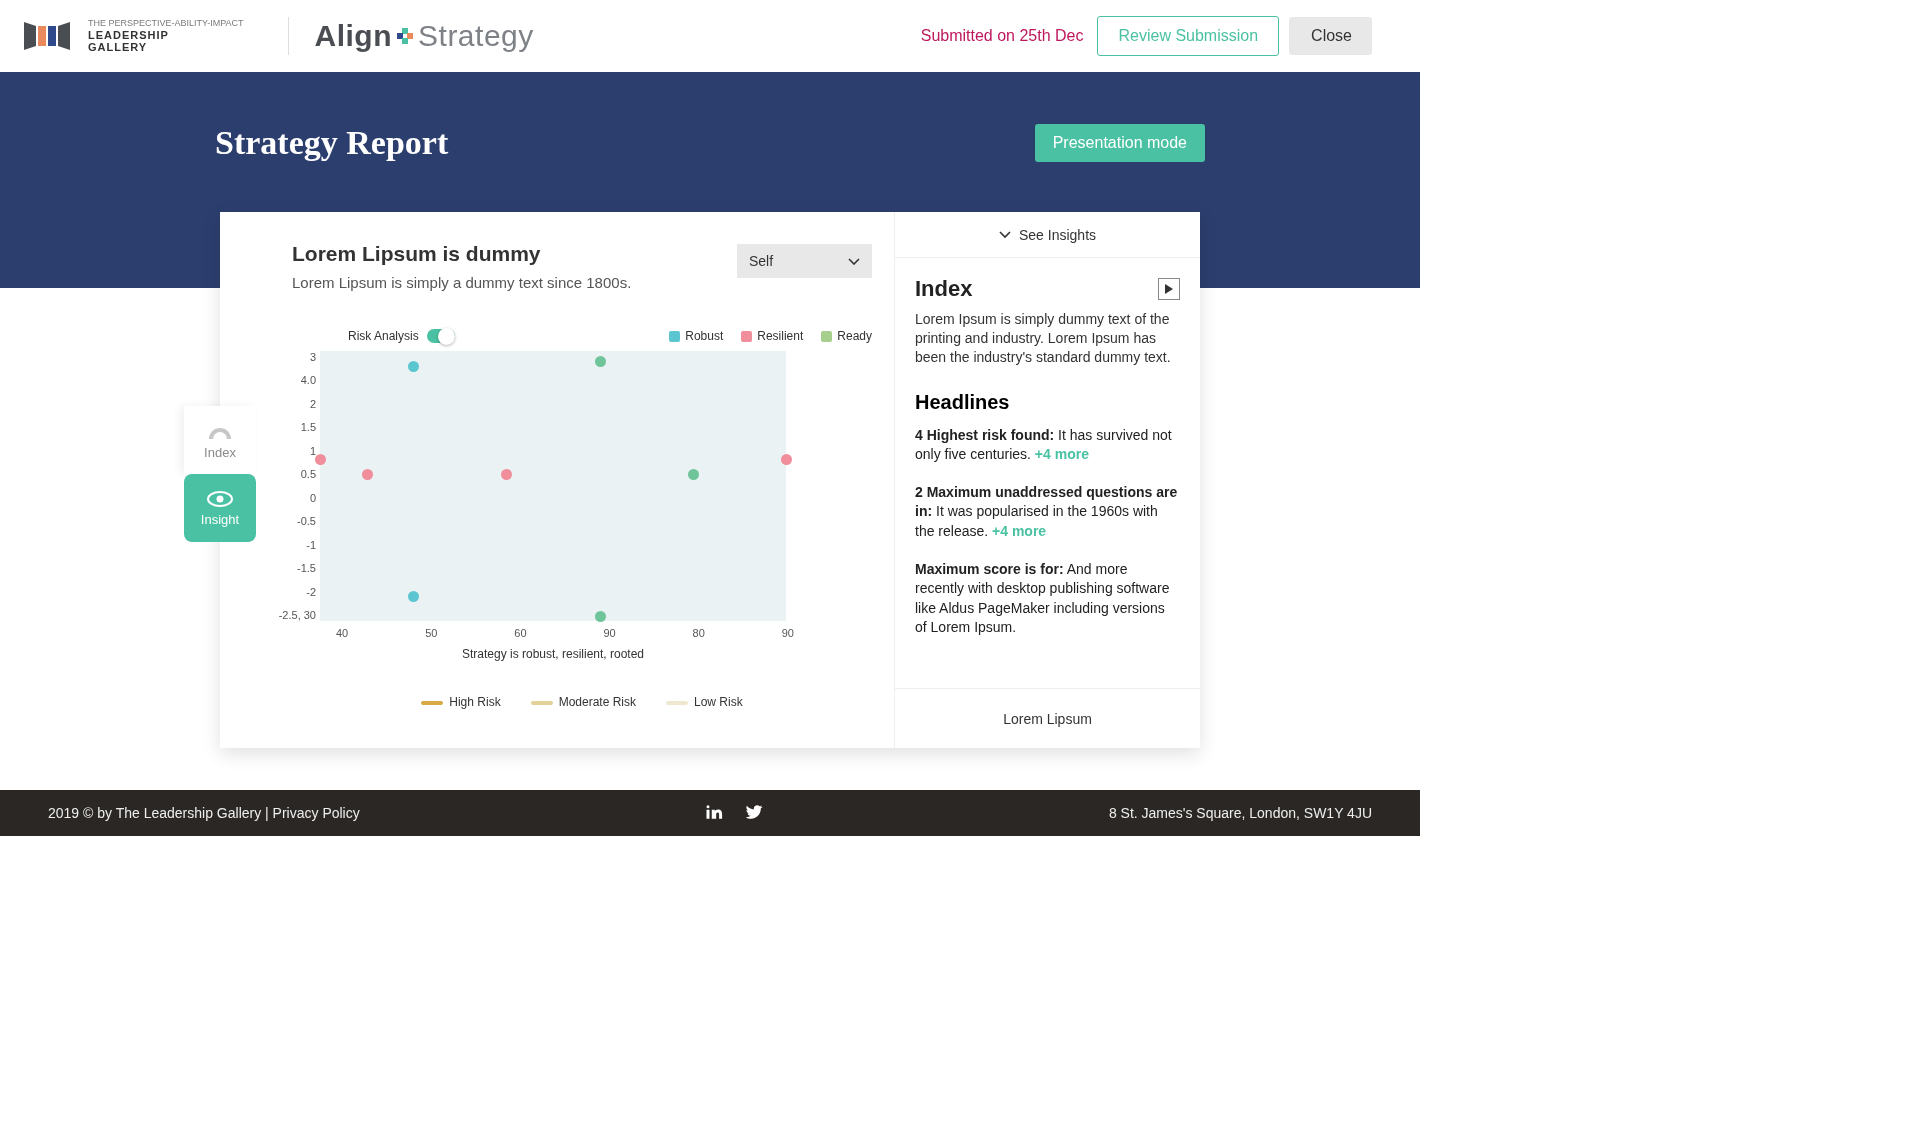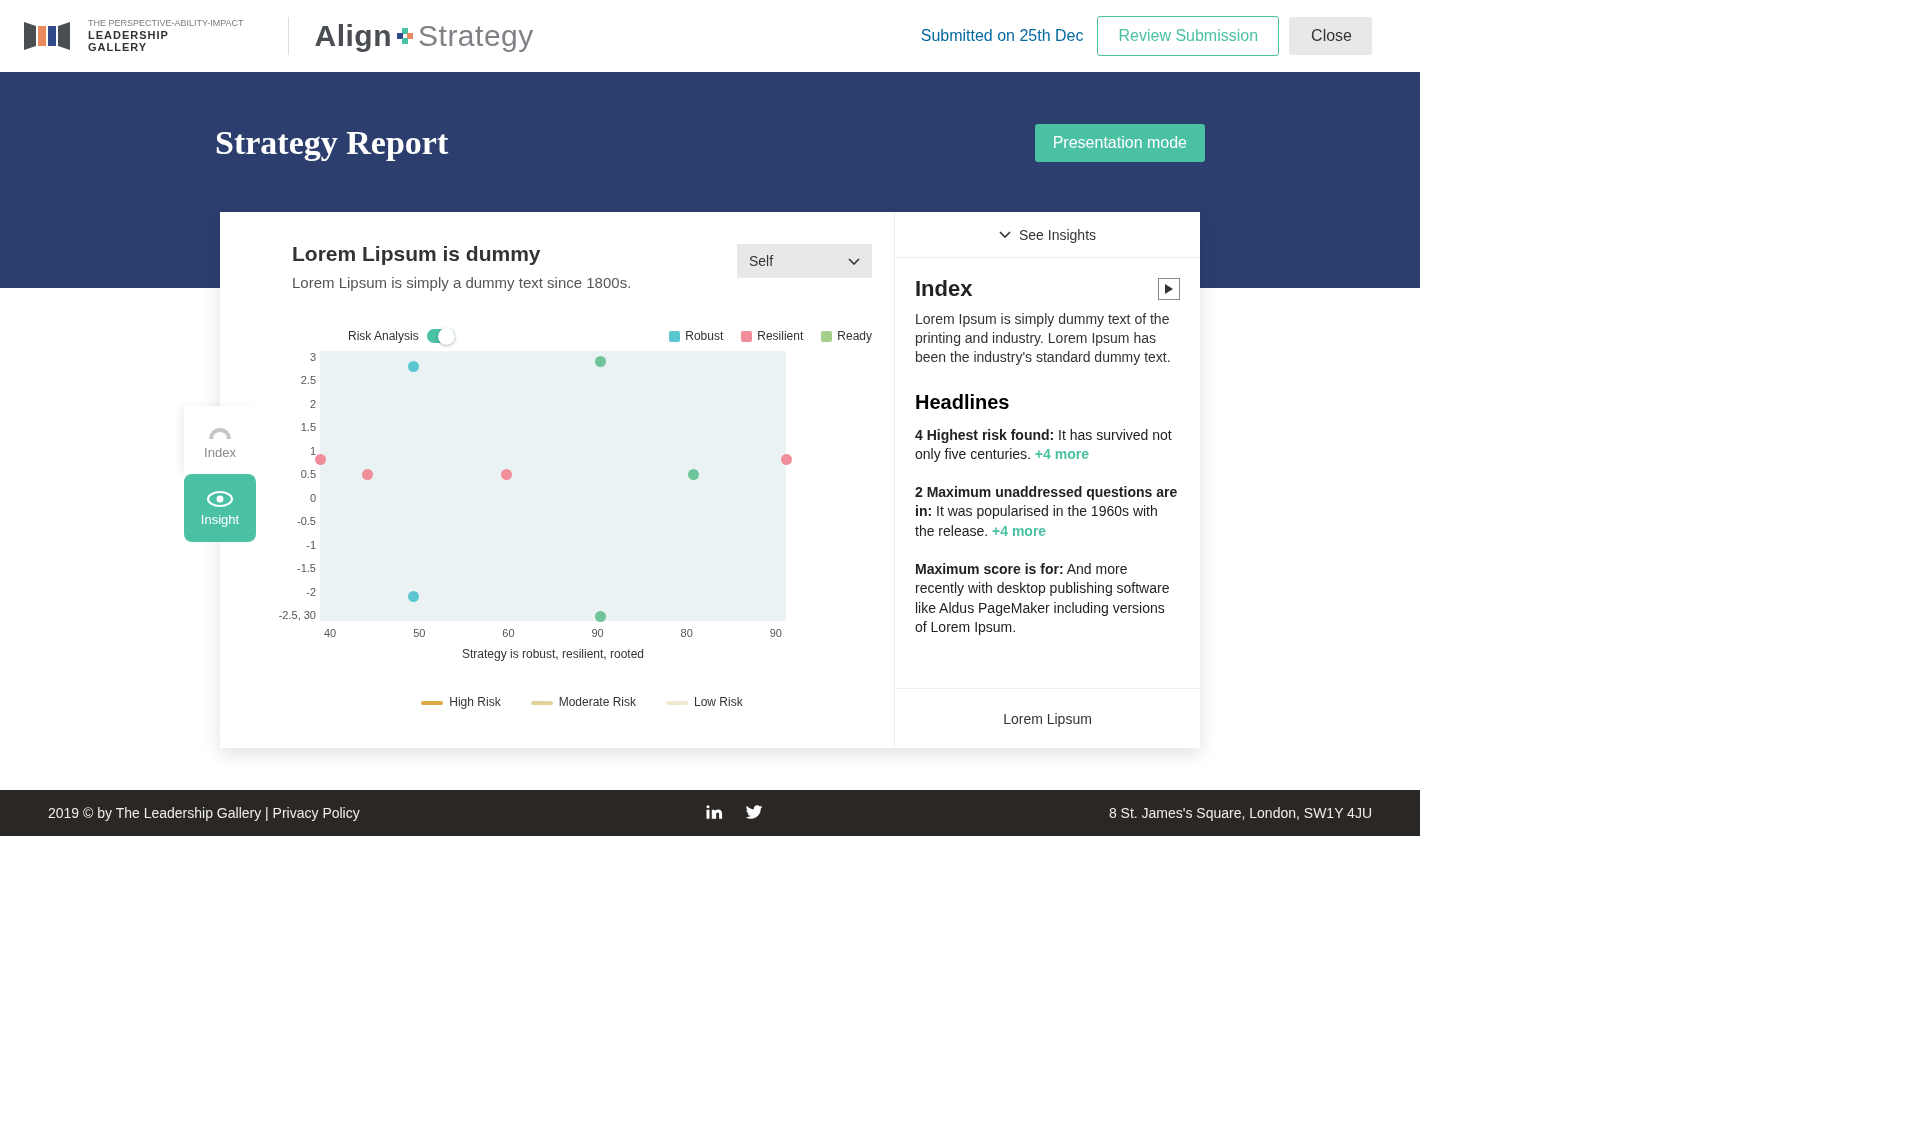--- a/index.html
+++ b/index.html
@@ -16,21 +16,21 @@
   .vdiv { width:1px; height:38px; background:#ddd; margin:0 26px; }
   .brand { display:flex; align-items:center; font-size:30px; color:#7e8186; font-weight:500; letter-spacing:0.5px;}
   .brand .dark { color:#4a4e52; font-weight:600; }
   .brand .plus { width:16px; height:16px; display:inline-block; position:relative; margin:0 5px;}
   .brand .plus span{position:absolute;width:6px;height:6px;}
   .brand .plus .a{top:0;left:5px;background:#4ac1a2;}
   .brand .plus .b{top:5px;left:0;background:#2f4a8a;}
   .brand .plus .c{top:5px;left:10px;background:#e88a5c;}
   .brand .plus .d{top:10px;left:5px;background:#4ac1a2;}
   .header-spacer{flex:1;}
-  .submitted{color:#0369a1;font-size:16px;margin-right:14px;}
+  .submitted{color:#be185d;font-size:16px;margin-right:14px;}
   .btn{display:inline-flex;align-items:center;justify-content:center;padding:10px 20px;border-radius:3px;font-size:16px;cursor:pointer;border:none;}
   .btn-outline{border:1px solid #4ac1a2;color:#4ac1a2;background:#fff;margin-right:10px;}
   .btn-grey{background:#e8e8e8;color:#333;padding-left:22px;}
 
   
   .hero{background:#2c3e6e;height:216px;padding-top:52px;position:relative;}
   .hero-inner{max-width:990px;margin:0 auto;display:flex;justify-content:space-between;align-items:flex-start;}
   .hero-title{font-family:Georgia,"Times New Roman",serif;color:#fff;font-size:34px;font-weight:600;}
   .btn-presentation{background:#4ac1a2;color:#fff;padding:10px 18px;font-size:16px;border-radius:3px;border:none;cursor:pointer;}
 
@@ -53,21 +53,21 @@
   .risk-toggle{display:flex;align-items:center;gap:8px;}
   .switch{width:28px;height:14px;border-radius:8px;background:#4ac1a2;position:relative;cursor:pointer;}
   .switch::after{content:"";position:absolute;right:0;top:-1.5px;width:17px;height:17px;border-radius:50%;background:#fff;box-shadow:0 1px 3px rgba(0,0,0,0.3);}
   .legend{display:flex;gap:18px;font-size:12px;color:#333;}
   .legend .sw{width:11px;height:11px;border-radius:2px;display:inline-block;vertical-align:middle;margin-right:5px;}
 
   .plot-box{position:relative;width:520px;height:292px;margin-left:0;}
   .plot-y-axis{position:absolute;left:-42px;top:0;height:270px;display:flex;flex-direction:column;justify-content:space-between;align-items:flex-end;font-size:11px;color:#555;width:38px;}
   .plot-ylabel{position:absolute;left:-74px;top:50%;transform:translateY(-50%) rotate(-90deg);transform-origin:center;font-size:10px;color:#555;white-space:nowrap;}
   .plot-area{position:absolute;left:0;top:0;width:466px;height:270px;background:linear-gradient(180deg,#eaf2f4 0%,#eaf2f4 100%);border:none;}
-  .plot-x-axis{position:absolute;left:0;top:276px;width:466px;display:flex;justify-content:space-between;font-size:11px;color:#555;padding:0 4px;}
+  .plot-x-axis{position:absolute;left:12px;top:276px;width:466px;display:flex;justify-content:space-between;font-size:11px;color:#555;padding:0 4px;}
   .plot-xlabel{position:absolute;left:0;top:296px;width:466px;text-align:center;font-size:12px;color:#333;}
   .dot{position:absolute;width:11px;height:11px;border-radius:50%;}
 
   .risk-legend{display:flex;justify-content:center;gap:30px;font-size:12px;color:#333;margin-top:52px;margin-left:-28px;}
   .risk-legend .bar{width:22px;height:4px;display:inline-block;vertical-align:middle;margin-right:6px;border-radius:2px;}
 
   .panel-right{width:306px;border-left:1px solid #eee;display:flex;flex-direction:column;}
   .see-insights{height:46px;display:flex;align-items:center;justify-content:center;gap:8px;font-size:14px;color:#333;cursor:pointer;border-bottom:1px solid #eee;}
   .right-body{padding:18px 20px;flex:1;overflow:auto;}
   .index-head{display:flex;justify-content:space-between;align-items:center;margin-bottom:8px;}
@@ -171,21 +171,21 @@
           <div class="legend">
             <span><span class="sw" id="sw-robust" style="background: rgb(91, 198, 208);"></span><span>Robust</span></span>
             <span><span class="sw" id="sw-resilient" style="background: rgb(240, 142, 155);"></span><span>Resilient</span></span>
             <span><span class="sw" id="sw-ready" style="background: rgb(166, 207, 142);"></span><span>Ready</span></span>
           </div>
         </div>
         <div class="plot-box">
           <div class="plot-ylabel">Lack of alignment amongst respondents</div>
           <div class="plot-y-axis" id="y-ticks">
               <span>3</span>
-              <span>2.5</span>
+              <span>4.0</span>
               <span>2</span>
               <span>1.5</span>
               <span>1</span>
               <span>0.5</span>
               <span>0</span>
               <span>-0.5</span>
               <span>-1</span>
               <span>-1.5</span>
               <span>-2</span>
               <span>-2.5, 30</span>

